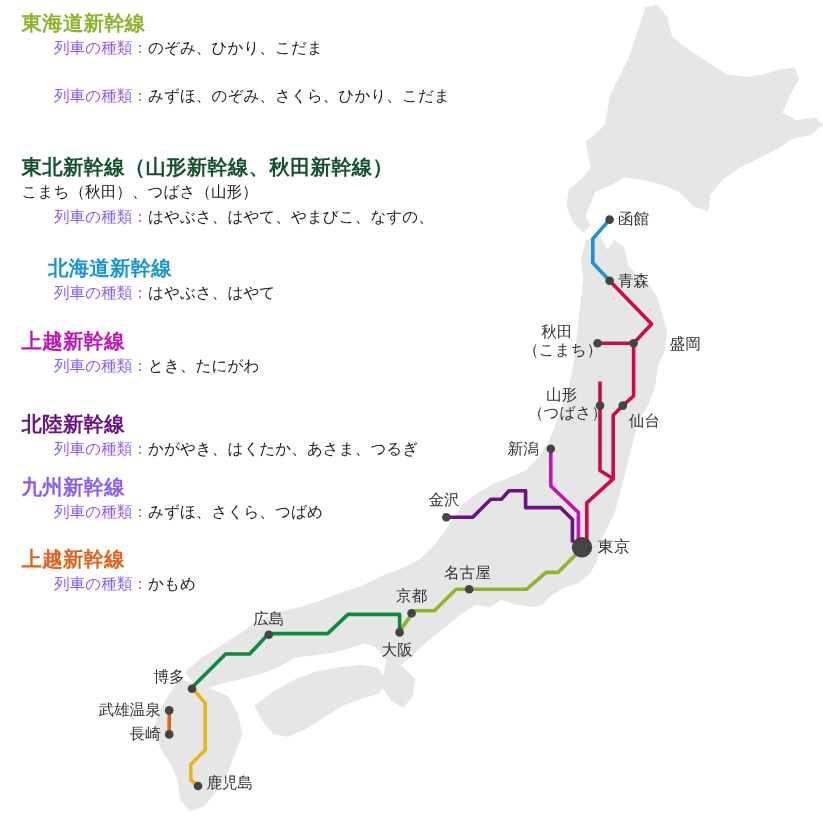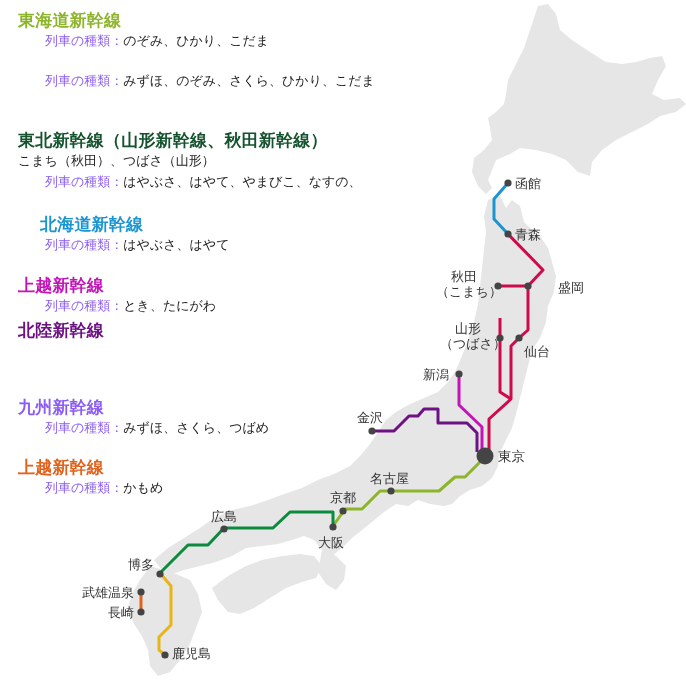--- a/index.html
+++ b/index.html
@@ -112,22 +112,23 @@
     <div class="train-row"><span class="train-label">列車の種類：</span><span class="train-values">はやぶさ、はやて、やまびこ、なすの、</span></div>
   </div>
   <div class="line-block" style="top:204px;">
     <div class="line-name" style="color:#1b95d2;margin-left:22px;">北海道新幹線</div>
     <div class="train-row"><span class="train-label">列車の種類：</span><span class="train-values">はやぶさ、はやて</span></div>
   </div>
   <div class="line-block" style="top:265px;">
     <div class="line-name" style="color:#c414b8;">上越新幹線</div>
     <div class="train-row"><span class="train-label">列車の種類：</span><span class="train-values">とき、たにがわ</span></div>
   </div>
-  <div class="line-block" style="top:310px;">
+  <div class="line-block" style="top:334px;">
     <div class="line-name" style="color:#6c1283;">北陸新幹線</div>
+    <div class="train-row"><span class="train-label">列車の種類：</span><span class="train-values">かがやき、はくたか、あさま、つるぎ</span></div>
   </div>
   <div class="line-block" style="top:387px;">
     <div class="line-name" style="color:#8b5cf6;">九州新幹線</div>
     <div class="train-row"><span class="train-label">列車の種類：</span><span class="train-values">みずほ、さくら、つばめ</span></div>
   </div>
   <div class="line-block" style="top:447px;">
     <div class="line-name" style="color:#e0621c;">上越新幹線</div>
     <div class="train-row"><span class="train-label">列車の種類：</span><span class="train-values">かもめ</span></div>
   </div>
 </div>

